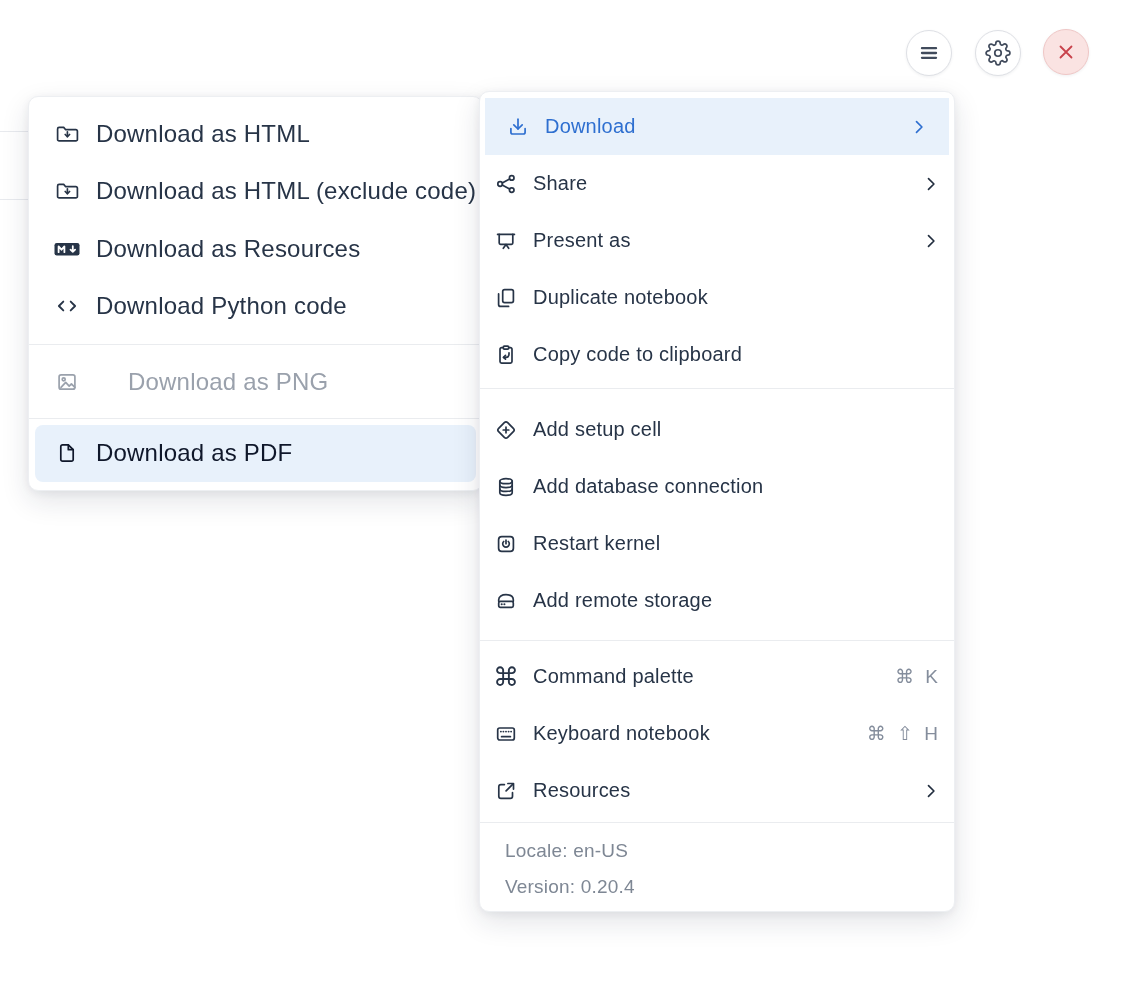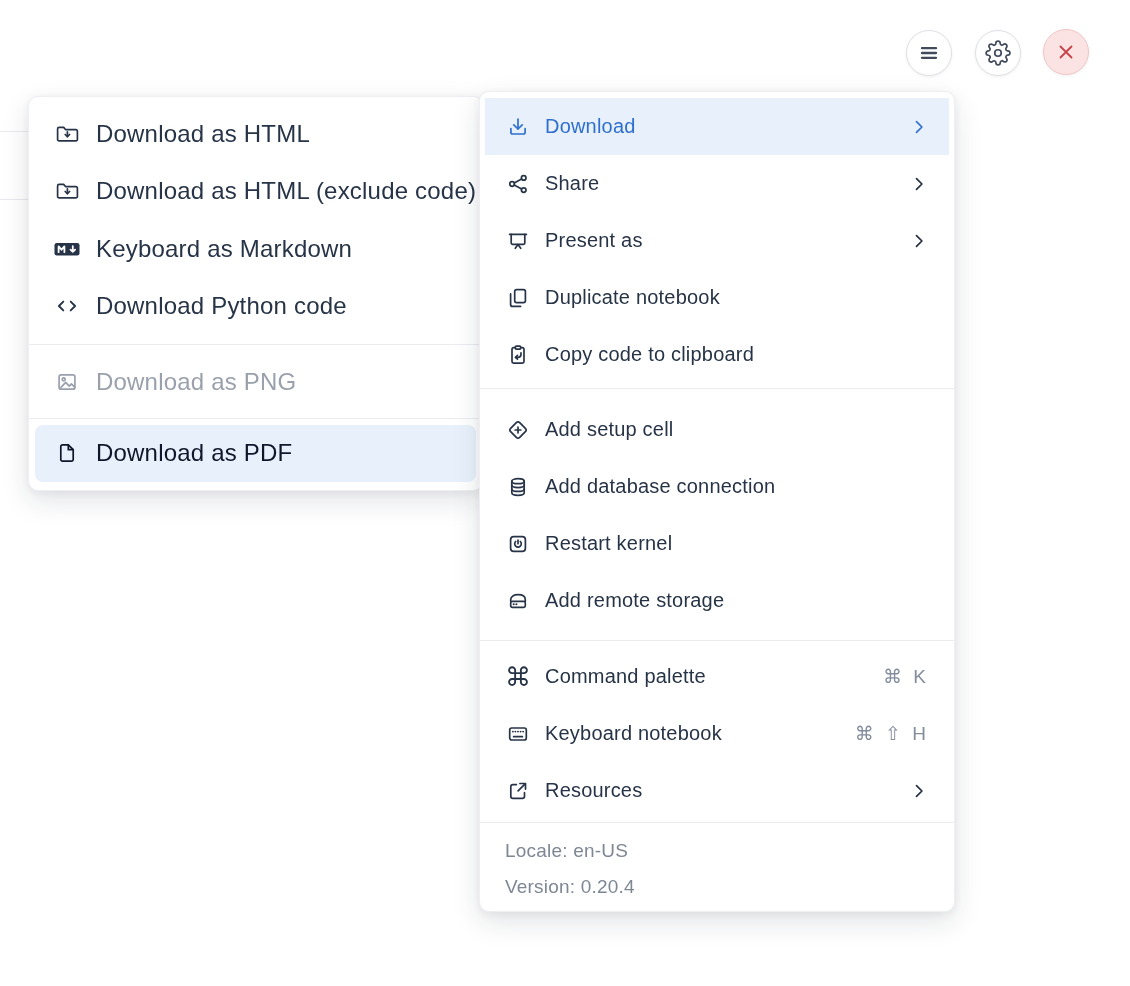--- a/index.html
+++ b/index.html
@@ -27,37 +27,37 @@
   .panel{
     position:absolute;background:#fff;border:1px solid #EDEFF2;border-radius:10px;
     box-shadow:0 10px 28px rgba(25,35,55,.12), 0 2px 8px rgba(25,35,55,.06);
     box-sizing:border-box;
   }
   .panel.main-menu{left:479px;top:91px;width:476px;padding-top:6px;z-index:3;}
   .panel.submenu{left:28px;top:96px;width:455px;padding:8px 0;z-index:2;}
 
   
   .mrow{
-    height:57px;display:flex;align-items:center;padding:0 25px;
+    height:57px;display:flex;align-items:center;padding:0 13px;
     font-size:20px;letter-spacing:.2px;color:#273447;cursor:pointer;white-space:nowrap;
   }
   .mrow .ic{width:26px;height:26px;margin-right:14px;flex:none;display:flex;align-items:center;justify-content:center;}
   .mrow .lbl{flex:1;}
   .mrow .chev{width:20px;height:20px;color:#222E3F;flex:none;display:flex;align-items:center;}
   .mrow .short{color:#848D9C;font-size:19px;letter-spacing:3px;white-space:nowrap;}
   .mrow.active{background:#E8F1FB;border-radius:0;margin:0 5px;padding:0 20px;color:#2E6FD0;}
   .mrow.active .chev{color:#2E6FD0;}
 
   .srow{
     height:57.5px;display:flex;align-items:center;padding:0 24px;
     font-size:24px;letter-spacing:.2px;color:#273447;cursor:pointer;white-space:nowrap;
   }
   .srow .ic{width:28px;height:26px;margin-right:15px;flex:none;display:flex;align-items:center;justify-content:center;}
   .srow.active{background:#E8F1FB;border-radius:8px;margin:6px 6px 0;padding:0 18px;color:#0f172a;}
-  .srow.disabled{color:#9AA1AC;cursor:default;}
+  .srow.disabled{color:#9AA1AC;cursor:default;gap:32px;}
 
   .sep{height:1px;background:#EAECEF;}
   .main-menu .sep.s1{margin:5px 0 12px;}
   .main-menu .sep.s2{margin:11px 0 7px;}
   .main-menu .sep.s3{margin:3px 0 0;}
   .submenu .sep.s1{margin:9px 0 8px;}
   .submenu .sep.s2{margin:7px 0 0;}
 
   .mfooter{padding:10px 0 6px;}
   .mfooter .fline{height:36px;line-height:36px;padding:0 25px;color:#7E8794;font-size:19px;letter-spacing:.2px;}
@@ -289,21 +289,21 @@
     </div>
 
     <div class="srow">
       <span class="ic">
         <svg width="28" height="24" viewBox="0 0 28 24">
           <rect x="1.5" y="6" width="25" height="12.4" rx="2.2" fill="#273447"></rect>
           <path d="M5.6 15.2V9.4l2.9 3.3 2.9-3.3v5.8" fill="none" stroke="#fff" stroke-width="1.8" stroke-linecap="round" stroke-linejoin="round"></path>
           <path d="M19.8 9.2v5.6M17.5 12.6l2.3 2.3 2.3-2.3" fill="none" stroke="#fff" stroke-width="1.8" stroke-linecap="round" stroke-linejoin="round"></path>
         </svg>
       </span>
-      <span class="lbl">Keyboard as Markdown</span>
+      <span class="lbl">Download as Resources</span>
     </div>
 
     <div class="srow">
       <span class="ic">
         <svg width="26" height="24" viewBox="0 0 26 24" class="oicon" style="stroke-width:1.9">
           <path d="M9.3 7.6L4.9 12l4.4 4.4"></path>
             <path d="M16.7 7.6l4.4 4.4-4.4 4.4"></path>
         </svg>
       </span>
       <span class="lbl">Download Python code</span>

